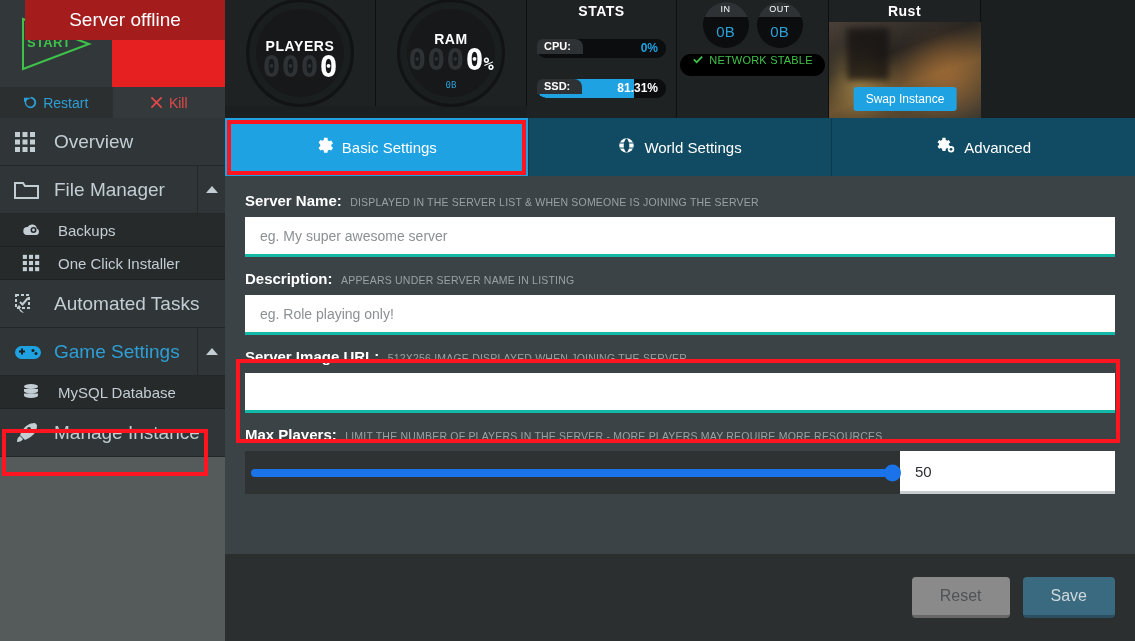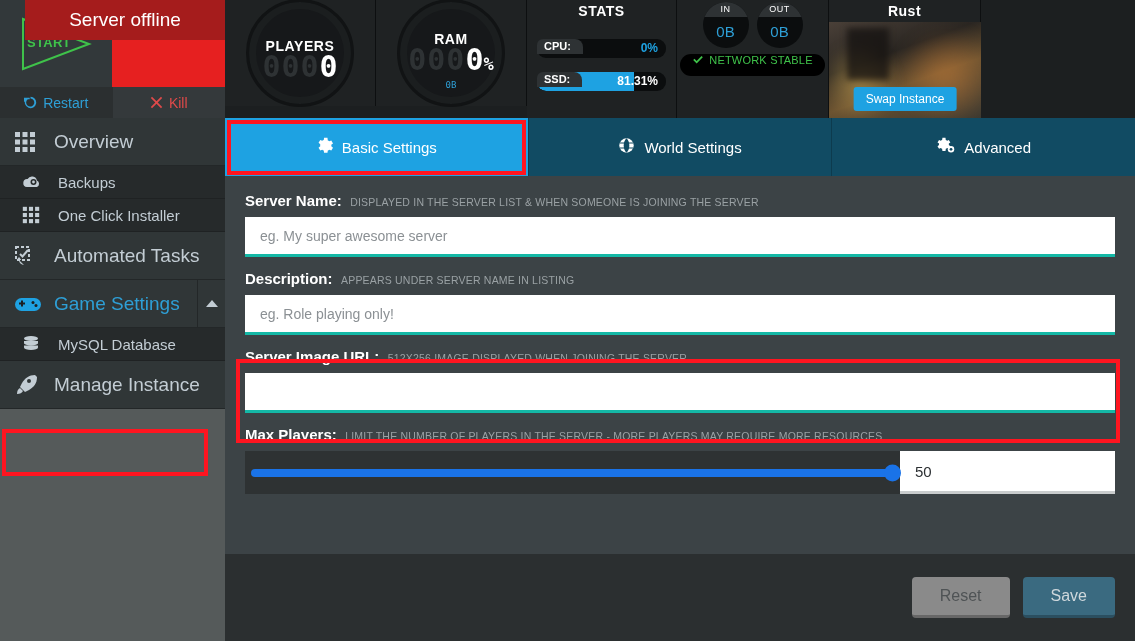--- a/index.html
+++ b/index.html
@@ -71,21 +71,21 @@
   .panel-title {
     height: 22px; line-height: 22px; text-align: center; color: #fff;
     font-size: 14px; font-weight: bold; letter-spacing: .5px;
   }
   .stats-cell { left: 527px; width: 150px; }
   .net-cell { left: 677px; width: 152px; }
   .game-cell { left: 829px; width: 152px; }
   .brand-cell { left: 981px; width: 154px; border-right: none; }
 
   .stats-inner { padding: 4px 10px 0 10px; }
-  .bar-block { position: relative; margin-bottom: 14px; }
+  .bar-block { position: relative; margin-bottom: 21px; }
   .bar-tab {
     position: absolute; left: 0; top: 0; height: 15px; padding: 0 12px 0 7px;
     background: #2e3234; border-radius: 6px 8px 0 0; color: #fff;
     font-size: 11px; font-weight: bold; line-height: 15px; z-index: 2;
   }
   .bar-outer {
     position: relative; margin-top: 13px; height: 19px; border-radius: 9px;
     background: #0b0d0e; overflow: hidden;
   }
   .bar-fill { position: absolute; left: 0; top: 0; bottom: 0; background: #1ea2e2; border-radius: 9px 0 0 9px; }
@@ -359,20 +359,33 @@
                 <rect x="16" y="8.5" width="5" height="5"></rect>
               <rect x="1" y="16" width="5" height="5"></rect>
                 <rect x="8.5" y="16" width="5" height="5"></rect>
                 <rect x="16" y="16" width="5" height="5"></rect>
             </g>
           </svg>
         </span>
         <span class="nlabel">Overview</span>
       </div>
 
+      <div class="nav-item">
+        <span class="nico">
+          <svg width="26" height="22" viewBox="0 0 26 22">
+            <path d="M1 4h8l2 3h13v12H1z" fill="none" stroke="#c3cdd4" stroke-width="2"></path>
+          </svg>
+        </span>
+        <span class="nlabel">File Manager</span>
+        <span class="nav-caret">
+          <svg width="14" height="10" viewBox="0 0 14 10">
+              <path d="M7 1 13 8H1z" fill="#c3cdd4"></path>
+            </svg>
+        </span>
+      </div>
 
       <div class="sub-item">
         <span class="sico">
           <svg width="20" height="16" viewBox="0 0 20 16">
             <path d="M5 13a4 4 0 0 1 .6-8 5 5 0 0 1 9.3 1.6A3.5 3.5 0 0 1 15 13z" fill="#c3cdd4"></path>
             <circle cx="11.5" cy="8" r="3" fill="#262a2b"></circle>
               <circle cx="11.5" cy="8" r="1.4" fill="#c3cdd4"></circle>
           </svg>
         </span>
         <span class="slabel">Backups</span>

